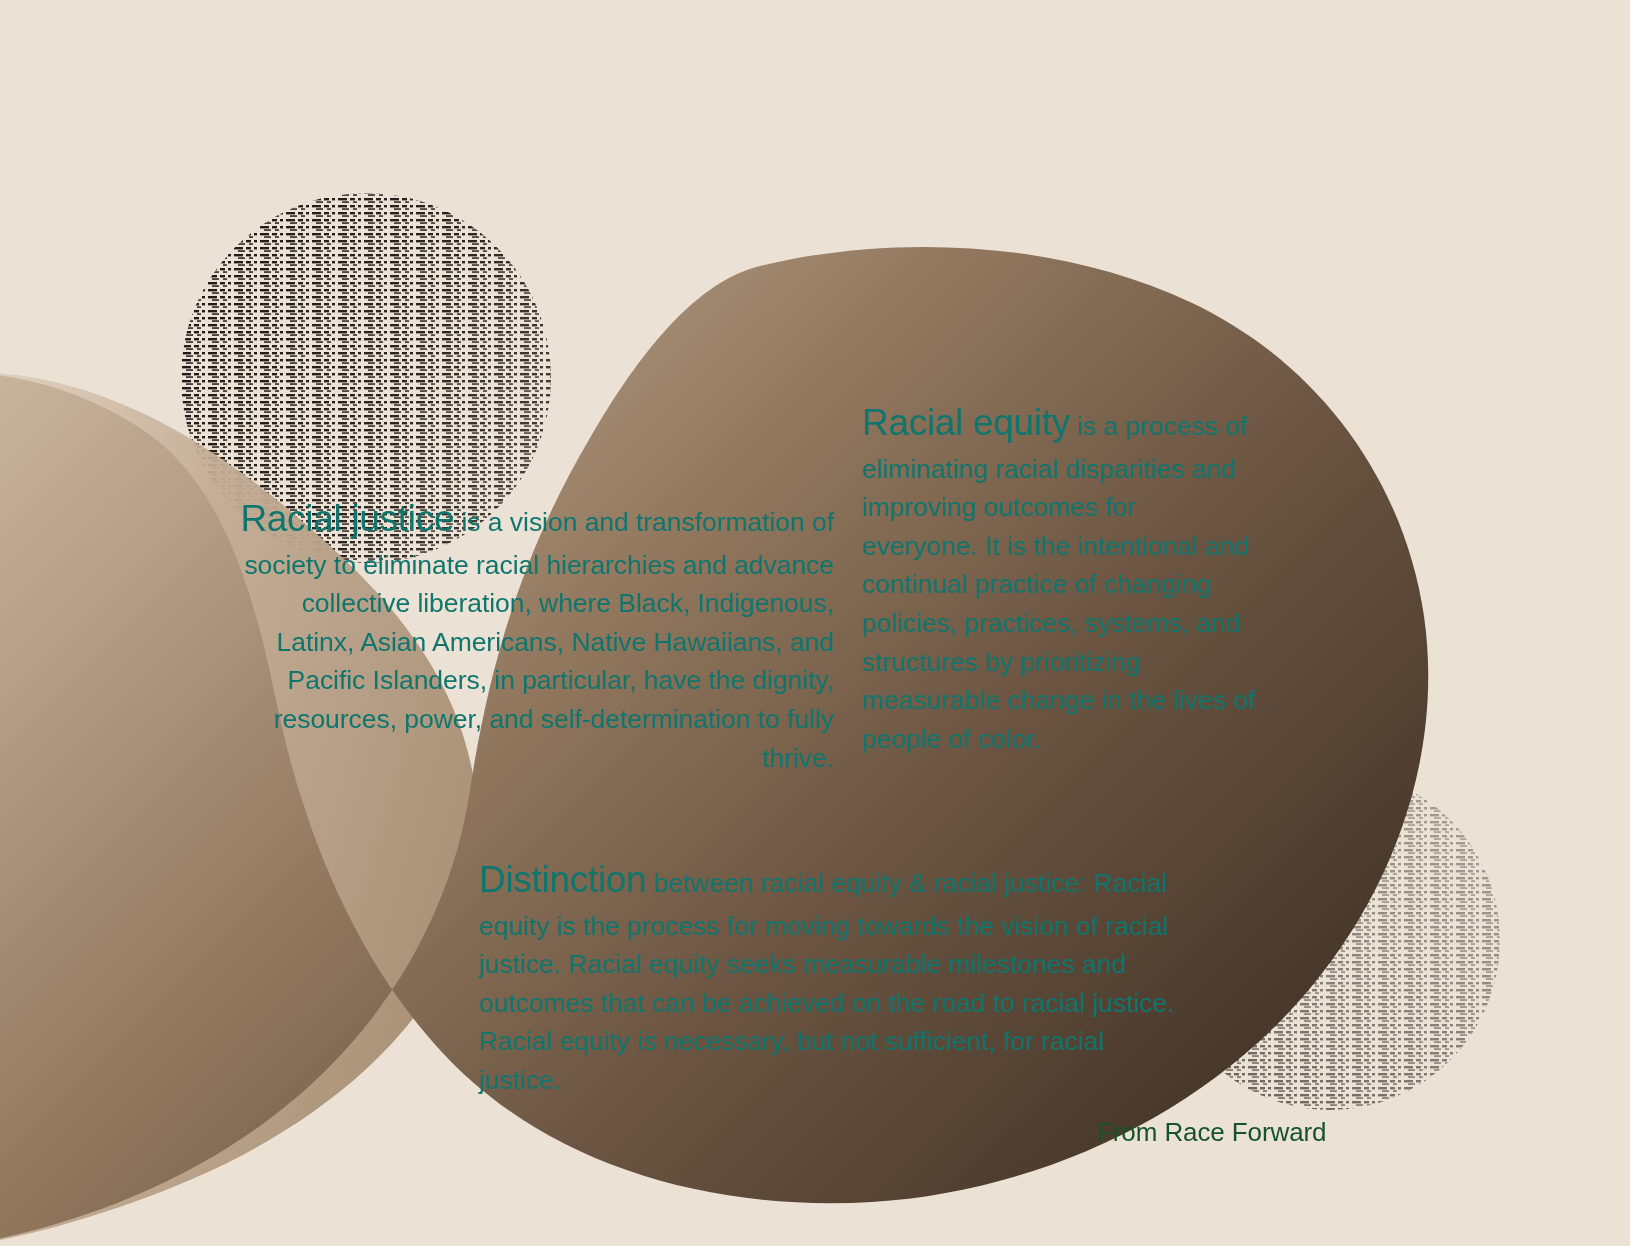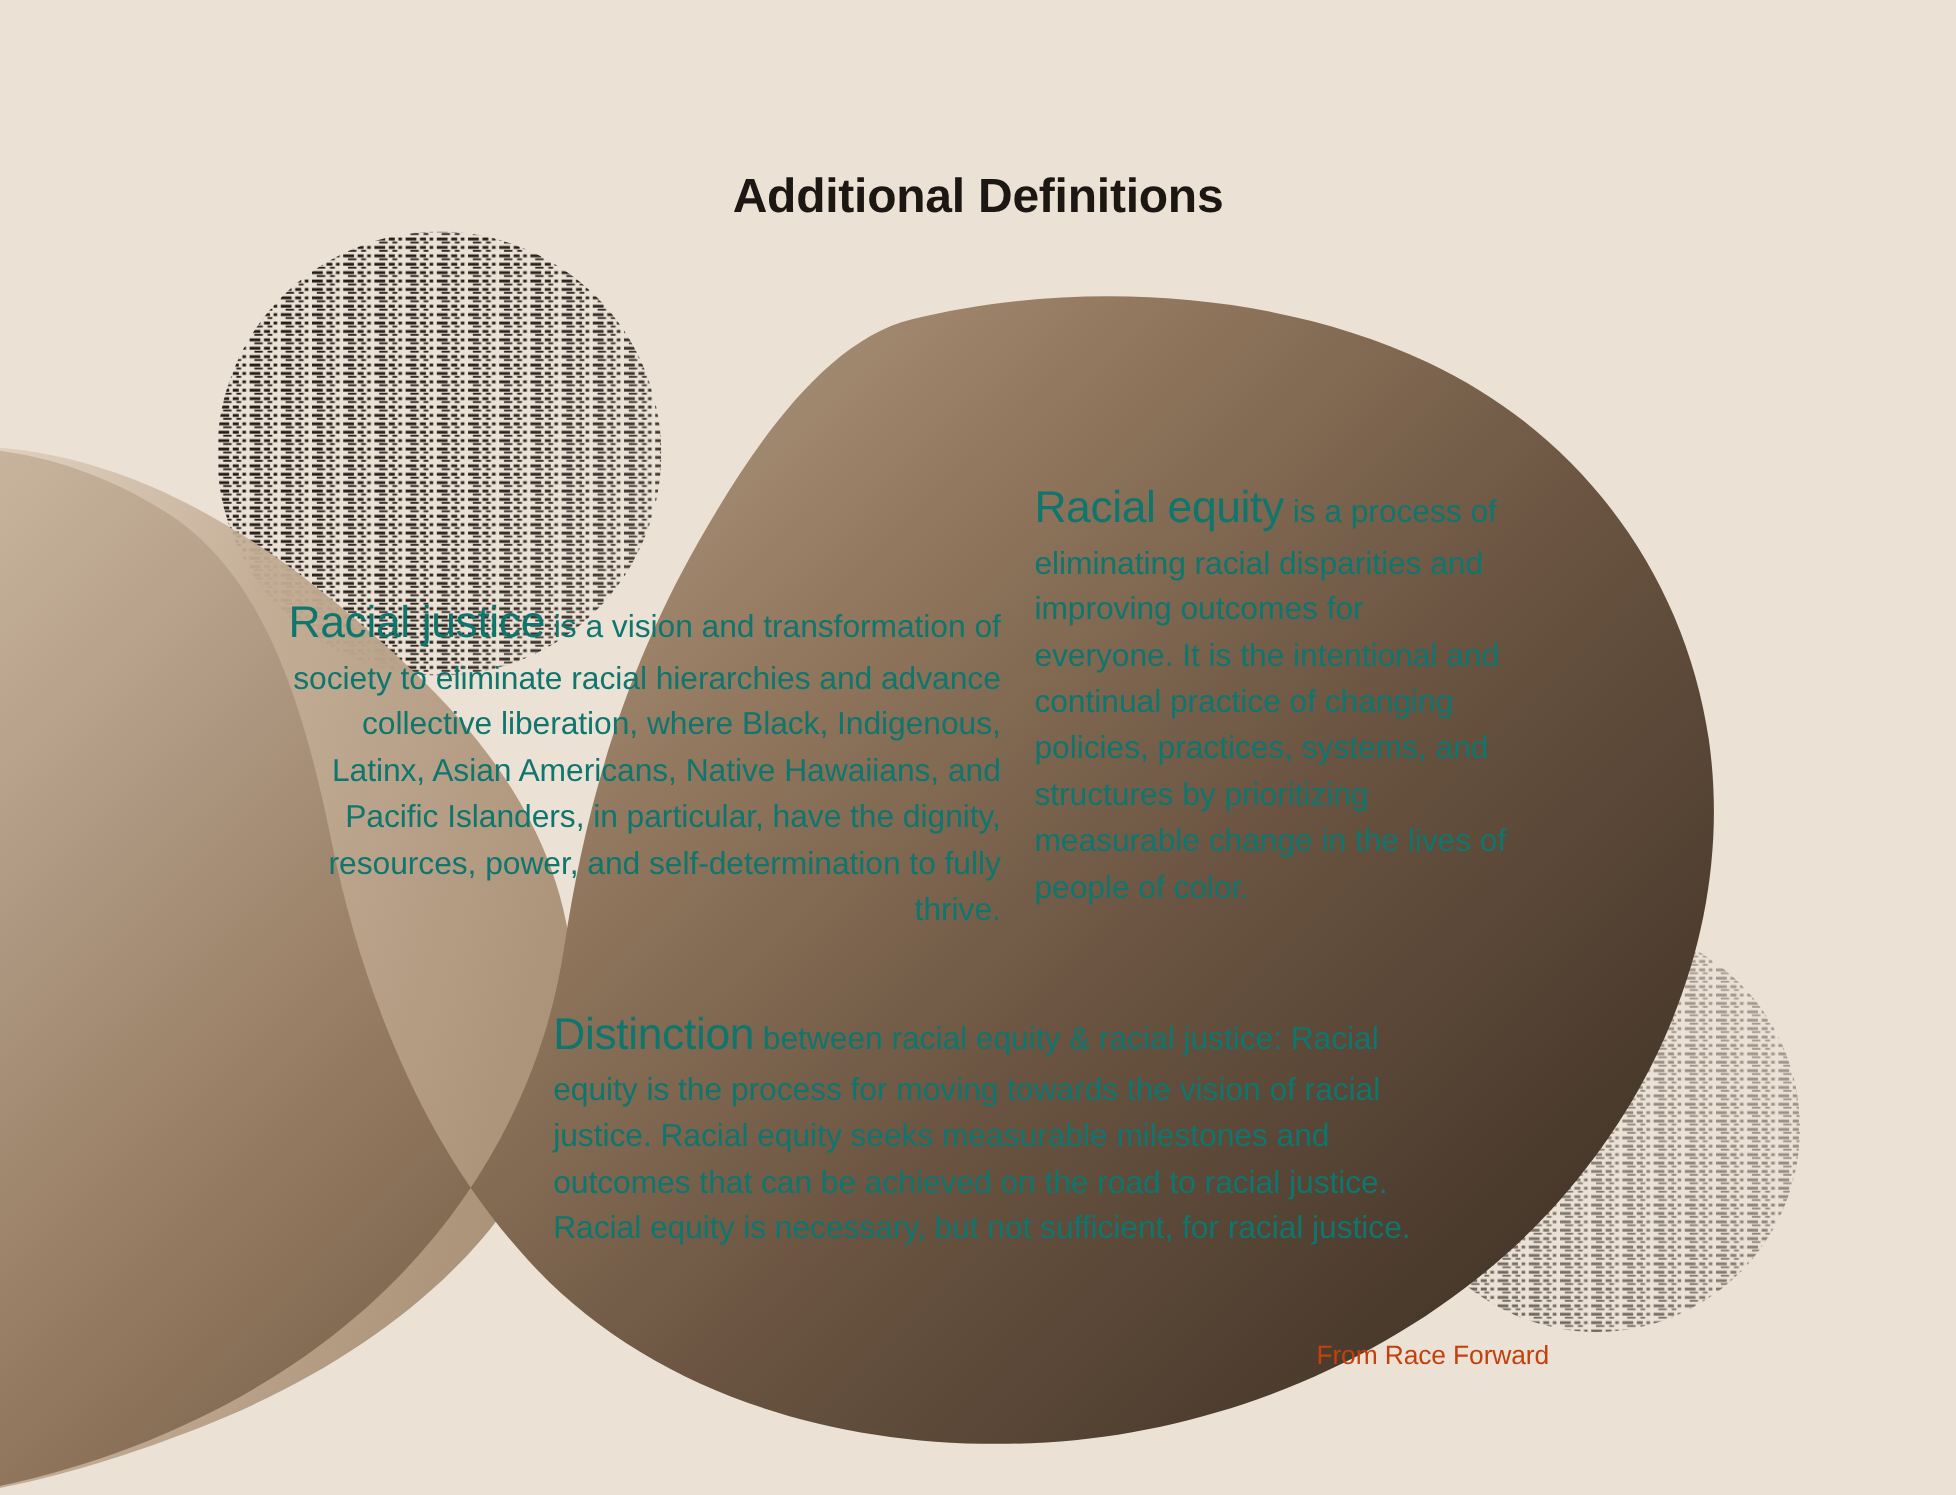--- a/index.html
+++ b/index.html
@@ -77,22 +77,22 @@
     left: 461px;
     top: 835px;
     width: 740px;
   }
 
   
   #attribution {
     position: absolute;
     left: 1097px;
     top: 1117px;
-    font-size: 22px;
-    color: #c2410c;
+    font-size: 26px;
+    color: #14532d;
     z-index: 40;
     letter-spacing: -0.1px;
   }
 </style>
 </head>
 <body>
 
 <div id="slide">
 
   <svg class="deco-layer" viewBox="0 0 1630 1246" preserveAspectRatio="none" xmlns="http://www.w3.org/2000/svg">
@@ -182,35 +182,34 @@
              C 72,384 8,374 -40,372
              L -40,1246
              L -40,1246
              C 70,1228 180,1186 268,1120
              C 384,1034 452,912 470,790
              C 488,672 520,556 590,438
              C 632,366 690,283 760,266
              Z" fill="url(#blobGrad)"></path>
   </svg>
 
-  <div id="page-title">Additional Definitions</div>
 
   <div class="def-block" id="block-racial-justice">
     <p class="def-body" style="margin:0;">
       <span class="def-term">Racial justice</span><span> is a vision and transformation of society to eliminate racial hierarchies and advance collective liberation, where Black, Indigenous, Latinx, Asian Americans, Native Hawaiians, and Pacific Islanders, in particular, have the dignity, resources, power, and self-determination to fully thrive.</span>
     </p>
   </div>
 
   <div class="def-block" id="block-racial-equity">
     <p class="def-body" style="margin:0;">
       <span class="def-term">Racial equity</span><span> is a process of eliminating racial disparities and improving outcomes for everyone. It is the intentional and continual practice of changing policies, practices, systems, and structures by prioritizing measurable change in the lives of people of color.</span>
     </p>
   </div>
 
   <div class="def-block" id="block-distinction">
-    <p class="def-body" style="margin:0;">
+    <p class="def-body" style="margin:18px;">
       <span class="def-term">Distinction</span><span> between racial equity &amp; racial justice: Racial equity is the process for moving towards the vision of racial justice. Racial equity seeks measurable milestones and outcomes that can be achieved on the road to racial justice. Racial equity is necessary, but not sufficient, for racial justice.</span>
     </p>
   </div>
 
   <div id="attribution">From Race Forward</div>
 
 </div>
 
 </body></html>

